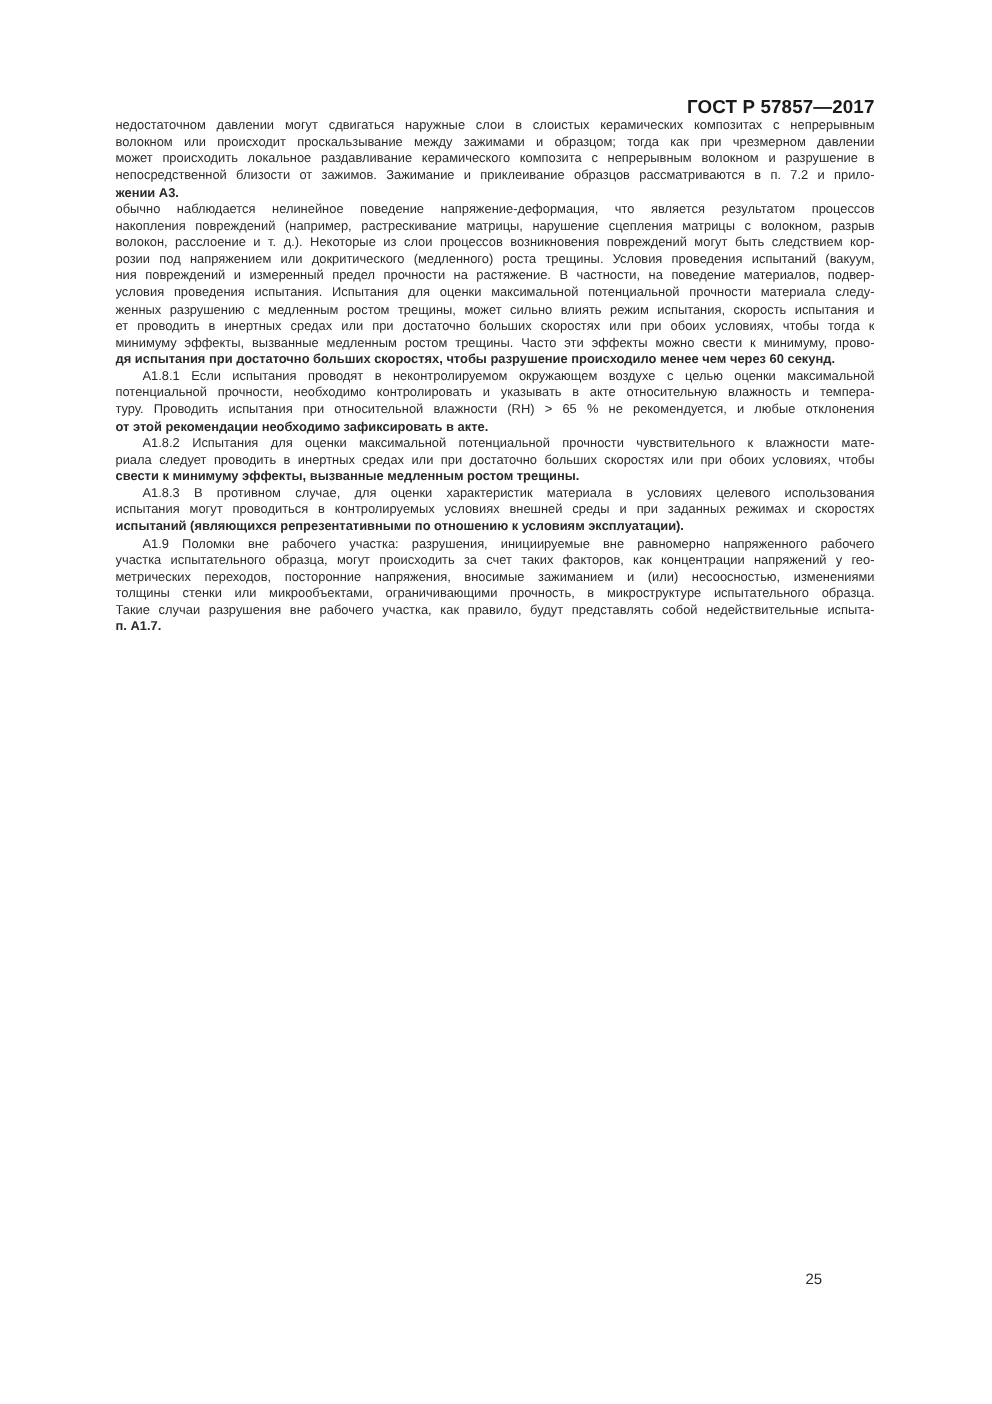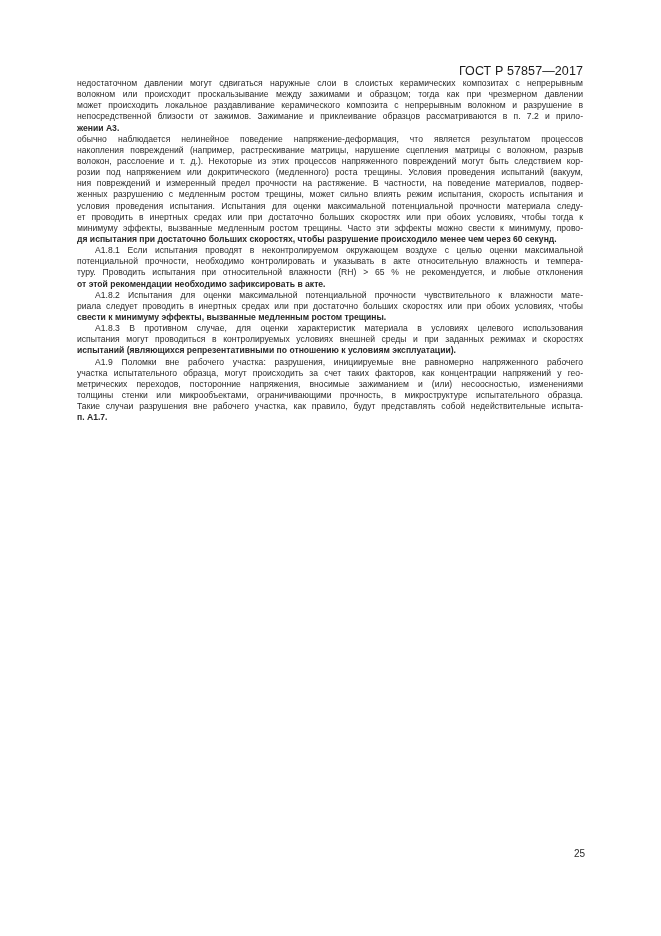--- a/index.html
+++ b/index.html
@@ -1,44 +1,44 @@
 <!DOCTYPE html>
 <html><head>
 <meta charset="utf-8">
 <style>
   html, body { margin: 0; padding: 0; background: #ffffff; }
   body { width: 661px; height: 936px; position: relative; overflow: hidden; font-family: "Liberation Sans", sans-serif; color: #2a2a2a; }
-  .header { position: absolute; top: 64px; right: 78px; font-family: "Liberation Sans", sans-serif; font-weight: normal; font-size: 12.5px; color: #1a1a1a; letter-spacing: 0.1px; }
+  .header { position: absolute; top: 64px; right: 78px; font-family: "Liberation Sans", sans-serif; font-weight: bold; font-size: 12.5px; color: #1a1a1a; letter-spacing: 0.1px; }
   .body-text { position: absolute; left: 77px; top: 78px; width: 506px; }
   .line { font-size: 8.6px; line-height: 11.15px; height: 11.15px; white-space: nowrap; text-align: justify; text-align-last: justify; overflow: hidden; }
   .line.last { text-align-last: left; font-weight: bold; }
   .line.indent { padding-left: 18px; }
-  .page-number { position: absolute; left: 574px; top: 848px; font-size: 10px; color: #2a2a2a; }
+  .page-number { position: absolute; left: 537px; top: 848px; font-size: 10px; color: #2a2a2a; }
 </style>
 </head>
 <body>
 
 <div class="header">ГОСТ Р 57857—2017</div>
 
 <div class="body-text">
   <div>
     <div class="line">недостаточном давлении могут сдвигаться наружные слои в слоистых керамических композитах с непрерывным</div>
     <div class="line">волокном или происходит проскальзывание между зажимами и образцом; тогда как при чрезмерном давлении</div>
     <div class="line">может происходить локальное раздавливание керамического композита с непрерывным волокном и разрушение в</div>
     <div class="line">непосредственной близости от зажимов. Зажимание и приклеивание образцов рассматриваются в п. 7.2 и прило-</div>
     <div class="line last">жении А3.</div>
   </div>
   <div>
     <div class="line">обычно наблюдается нелинейное поведение напряжение-деформация, что является результатом процессов</div>
     <div class="line">накопления повреждений (например, растрескивание матрицы, нарушение сцепления матрицы с волокном, разрыв</div>
-    <div class="line">волокон, расслоение и т. д.). Некоторые из этих процессов напряженного повреждений могут быть следствием кор-</div>
+    <div class="line">волокон, расслоение и т. д.). Некоторые из слои процессов возникновения повреждений могут быть следствием кор-</div>
     <div class="line">розии под напряжением или докритического (медленного) роста трещины. Условия проведения испытаний (вакуум,</div>
     <div class="line">ния повреждений и измеренный предел прочности на растяжение. В частности, на поведение материалов, подвер-</div>
+    <div class="line">условия проведения испытания. Испытания для оценки максимальной потенциальной прочности материала следу-</div>
     <div class="line">женных разрушению с медленным ростом трещины, может сильно влиять режим испытания, скорость испытания и</div>
-    <div class="line">условия проведения испытания. Испытания для оценки максимальной потенциальной прочности материала следу-</div>
     <div class="line">ет проводить в инертных средах или при достаточно больших скоростях или при обоих условиях, чтобы тогда к</div>
     <div class="line">минимуму эффекты, вызванные медленным ростом трещины. Часто эти эффекты можно свести к минимуму, прово-</div>
     <div class="line last">дя испытания при достаточно больших скоростях, чтобы разрушение происходило менее чем через 60 секунд.</div>
   </div>
   <div>
     <div class="line indent">А1.8.1 Если испытания проводят в неконтролируемом окружающем воздухе с целью оценки максимальной</div>
     <div class="line">потенциальной прочности, необходимо контролировать и указывать в акте относительную влажность и темпера-</div>
     <div class="line">туру. Проводить испытания при относительной влажности (RH) &gt; 65 % не рекомендуется, и любые отклонения</div>
     <div class="line last">от этой рекомендации необходимо зафиксировать в акте.</div>
   </div>

